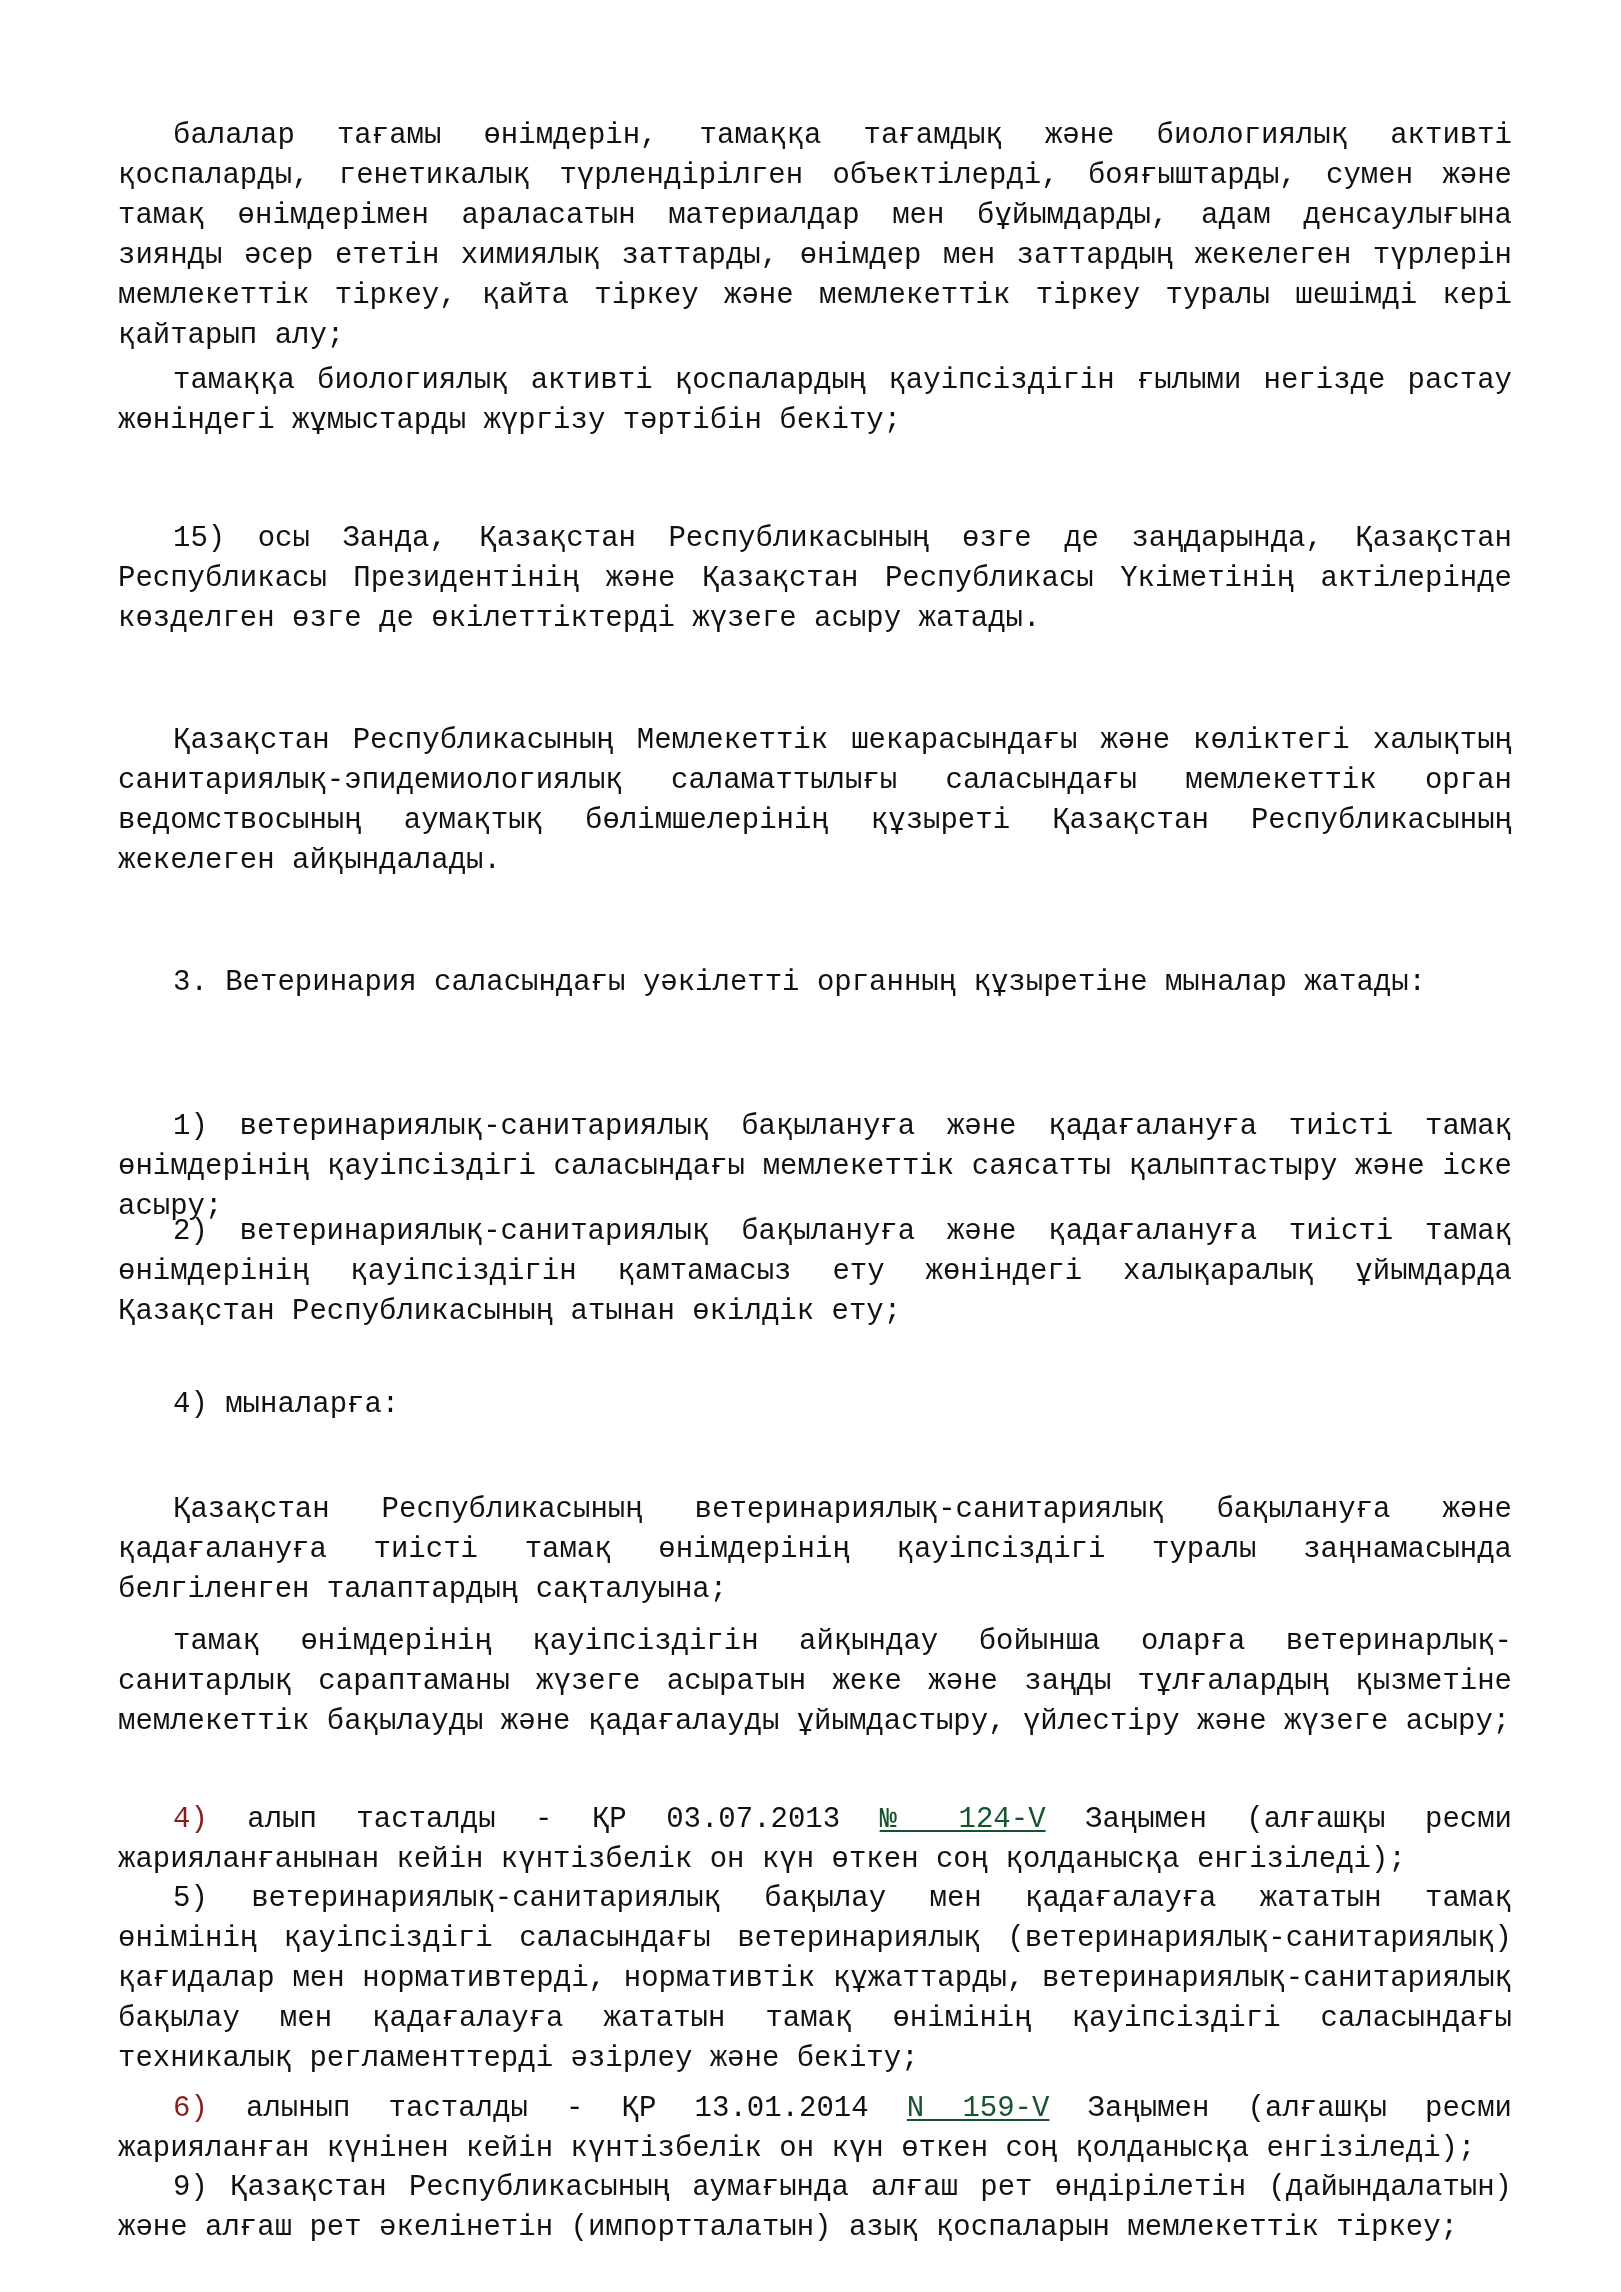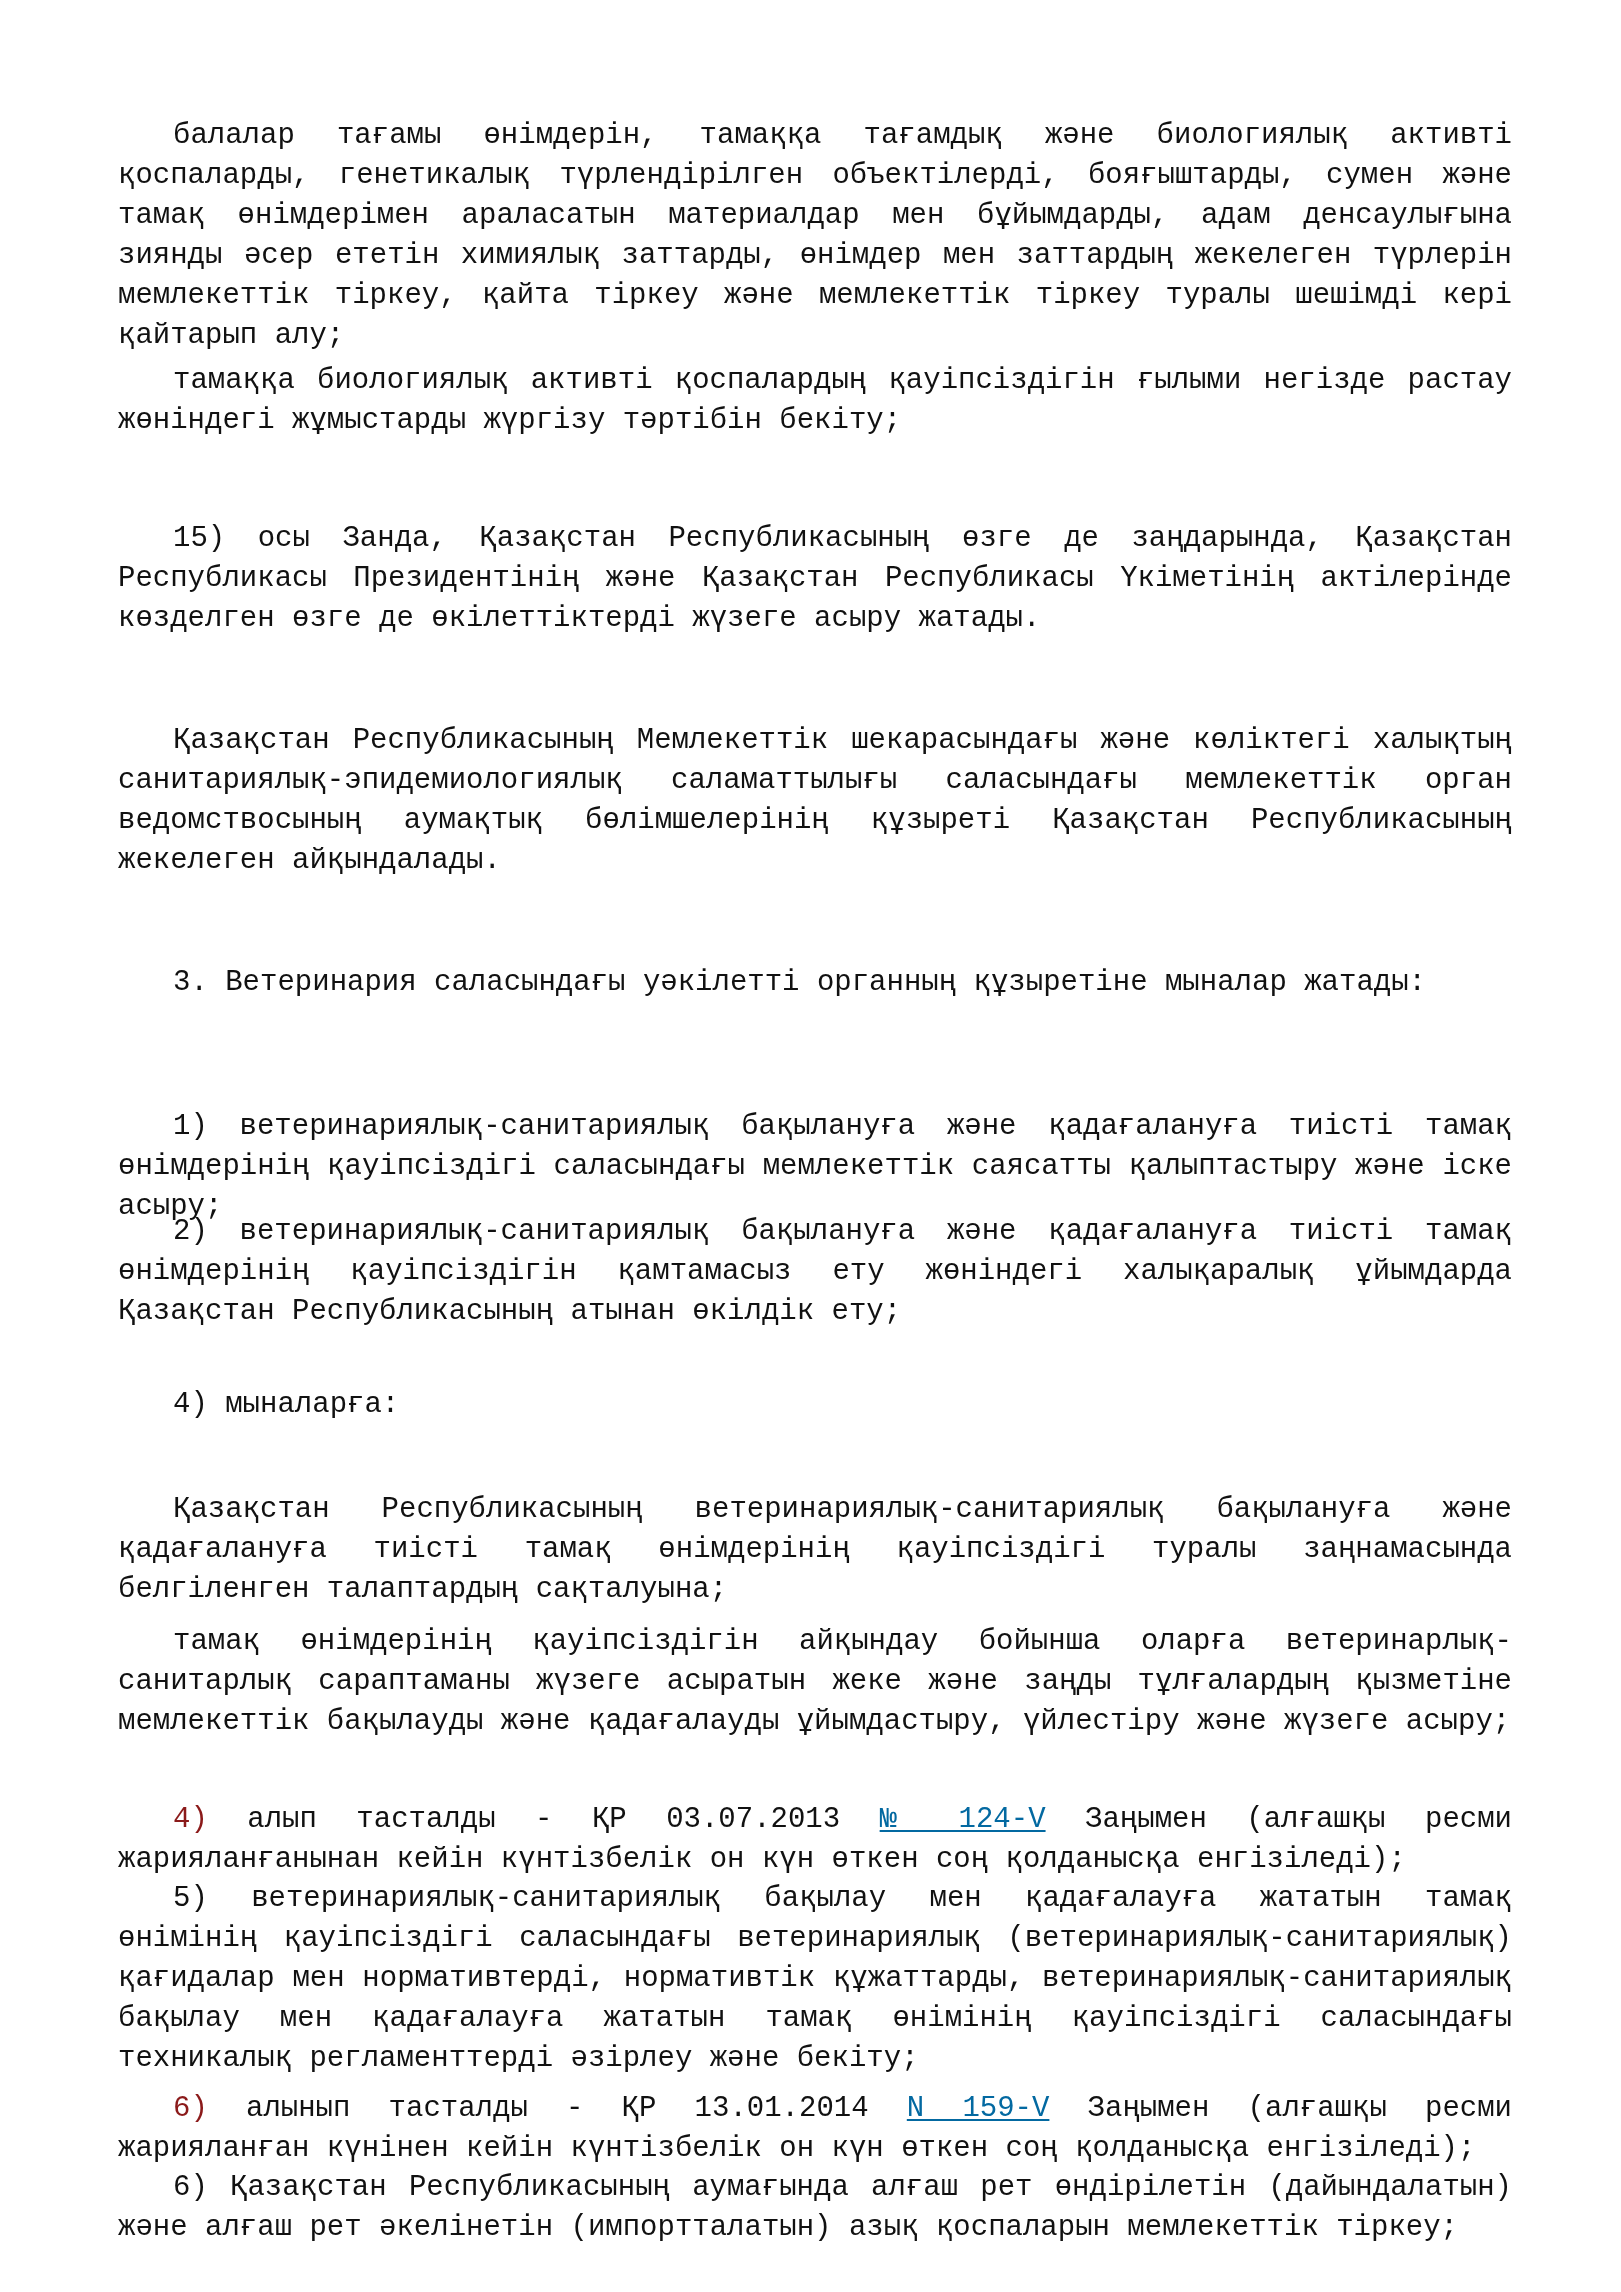--- a/index.html
+++ b/index.html
@@ -24,21 +24,21 @@
     .para {
       font-size: 29px;
       line-height: 40px;
       text-align: justify;
       text-indent: 55px;
       margin: 0;
       font-family: Liberation Mono, monospace;
     }
     .para .num-red { color: #8b1a1a; }
     .para a.law-link {
-      color: #0369a1;
+      color: #14532d;
       text-decoration: underline;
       text-decoration-thickness: 2px;
       text-underline-offset: 2.9px;
     }
     .p-abs { position: absolute; left: 0; right: 0; }
   </style>
 </head>
 <body>
 
 <div class="page">
@@ -66,18 +66,18 @@
   <p class="para p-abs" style="top:1684px;">
     <span class="num-red">4)</span><span> алып тасталды - ҚР 03.07.2013 </span><a class="law-link" href="#">№ 124-V</a><span> Заңымен (алғашқы ресми жарияланғанынан кейін күнтізбелік он күн өткен соң қолданысқа енгізіледі);</span>
   </p>
 
   <p class="para p-abs" style="top:1763px;">5) ветеринариялық-санитариялық бақылау мен қадағалауға жататын тамақ өнімінің қауіпсіздігі саласындағы ветеринариялық (ветеринариялық-санитариялық) қағидалар мен нормативтерді, нормативтік құжаттарды, ветеринариялық-санитариялық бақылау мен қадағалауға жататын тамақ өнімінің қауіпсіздігі саласындағы техникалық регламенттерді әзірлеу және бекіту;</p>
 
   <p class="para p-abs" style="top:1973px;">
     <span class="num-red">6)</span><span> алынып тасталды - ҚР 13.01.2014 </span><a class="law-link" href="#">N 159-V</a><span> Заңымен (алғашқы ресми жарияланған күнінен кейін күнтізбелік он күн өткен соң қолданысқа енгізіледі);</span>
   </p>
 
-  <p class="para p-abs" style="top:2052px;">6) Қазақстан Республикасының аумағында алғаш рет өндірілетін (дайындалатын) және алғаш рет әкелінетін (импортталатын) азық қоспаларын мемлекеттік тіркеу;</p>
+  <p class="para p-abs" style="top:2052px;">9) Қазақстан Республикасының аумағында алғаш рет өндірілетін (дайындалатын) және алғаш рет әкелінетін (импортталатын) азық қоспаларын мемлекеттік тіркеу;</p>
 
   <p class="para p-abs" style="top:2176px;">8) Қазақстан Республикасының аумағында өндіруге (дайындауға), әкелуге (импорттауға), қолдануға және өткізуге рұқсат етілген азық қоспаларының мемлекеттік тізілімін жүргізу;</p>
 
 </div>
 
 
 </body></html>

